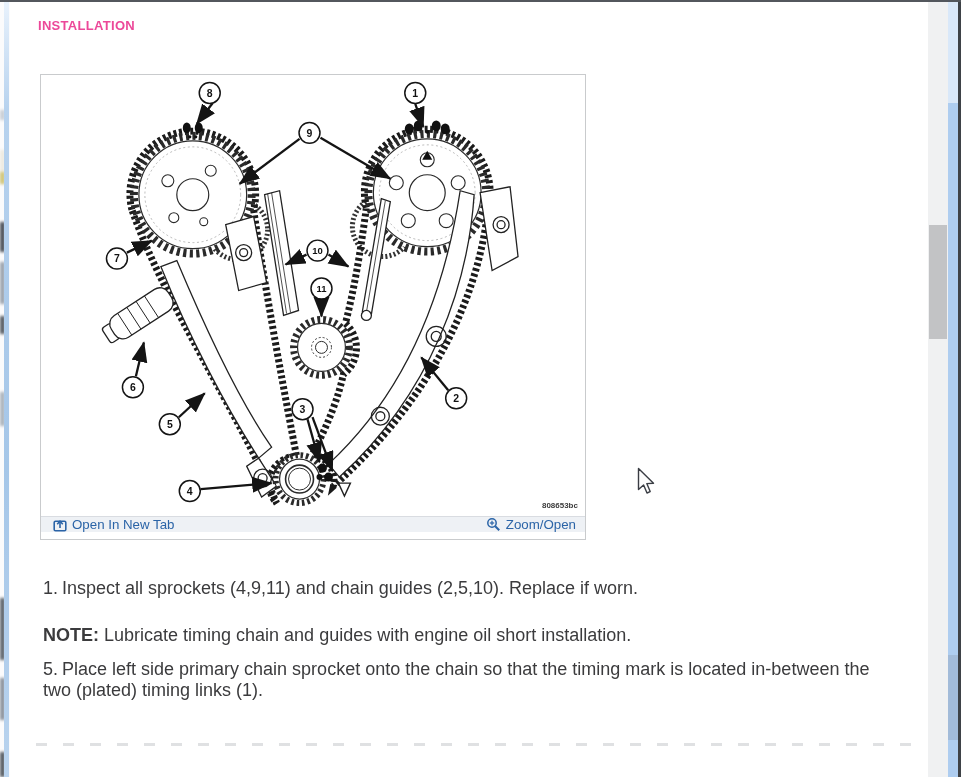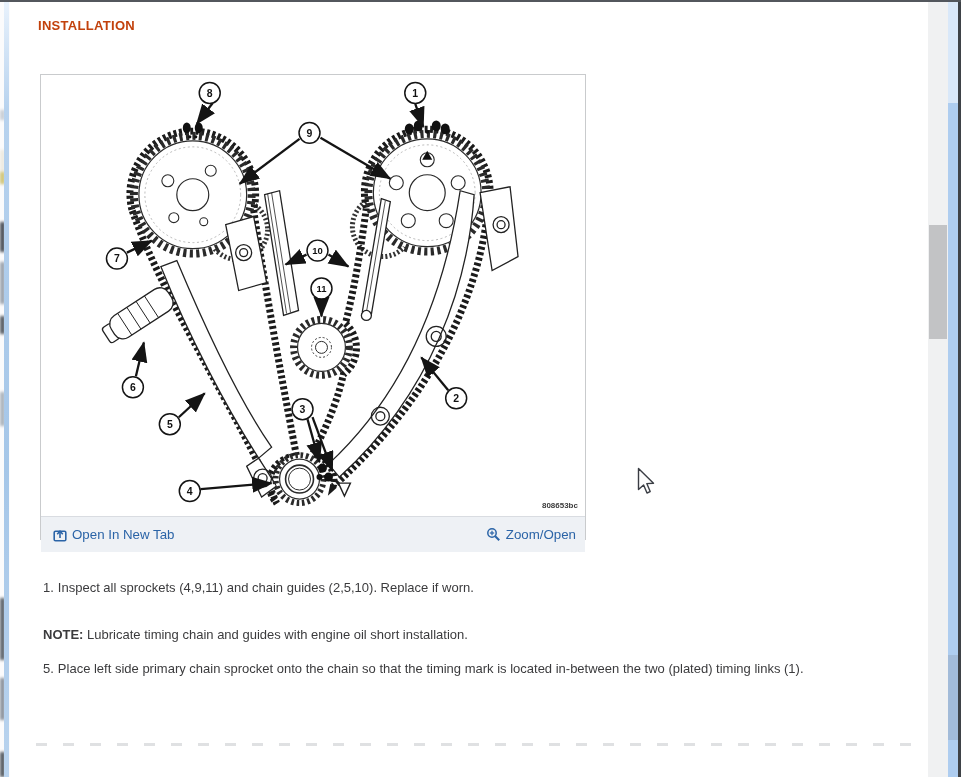--- a/index.html
+++ b/index.html
@@ -12,34 +12,34 @@
   
   .left-strip{position:absolute;left:0;top:0;width:10px;height:777px;background:#fbfbfc;z-index:20;overflow:hidden;}
   .left-strip .blob{position:absolute;left:0;width:5px;filter:blur(1.5px);}
   .left-blue{position:absolute;left:4px;top:0;width:5px;height:777px;
      background:linear-gradient(180deg,#e9f2fc 0%,#b7d2ee 14%,#a5c6e8 60%,#b9d3ee 100%);}
 
   
   .panel{position:absolute;left:10px;top:2px;right:33px;bottom:0;background:#fff;z-index:10;}
 
   .page-title{position:absolute;left:28px;top:16px;font-size:13px;font-weight:bold;
-     color:#c2410c;letter-spacing:.3px;}
+     color:#ec4899;letter-spacing:.3px;}
 
   
   .figure-card{position:absolute;left:30px;top:72px;width:546px;height:466px;
      border:1px solid #c9cbcd;background:#fff;box-sizing:border-box;}
   .figure-image{width:544px;height:441px;background:#fff;}
-  .figure-footer{height:36px;background:#eef1f5;border-top:1px solid #d9dce1;
+  .figure-footer{height:16px;background:#eef1f5;border-top:1px solid #d9dce1;
      display:flex;align-items:center;justify-content:space-between;padding:0 9px 0 12px;box-sizing:border-box;}
   .fig-link{display:inline-flex;align-items:center;gap:5px;color:#2b64a7;font-size:13.3px;
      text-decoration:none;cursor:pointer;}
   .fig-link svg{display:block;}
 
   
-  .instructions{position:absolute;left:33px;top:576px;right:28px;font-size:13px;color:#3b3b3d;}
+  .instructions{position:absolute;left:33px;top:576px;right:28px;font-size:18px;color:#3b3b3d;}
   .inst-row{line-height:20.5px;}
   .mk{margin-right:4px;}
   .note-row{margin-top:26px;line-height:20.5px;}
   .item5-row{margin-top:14px;line-height:20.5px;}
 
   .clipped-text-line{position:absolute;left:26px;right:16px;top:741px;height:3px;opacity:.45;
      background:repeating-linear-gradient(90deg,#b9bcc0 0 11px,transparent 11px 27px);}
 
   
   .scroll-track{position:absolute;right:13px;top:2px;bottom:0;width:20px;background:#f0f1f2;z-index:22;}

